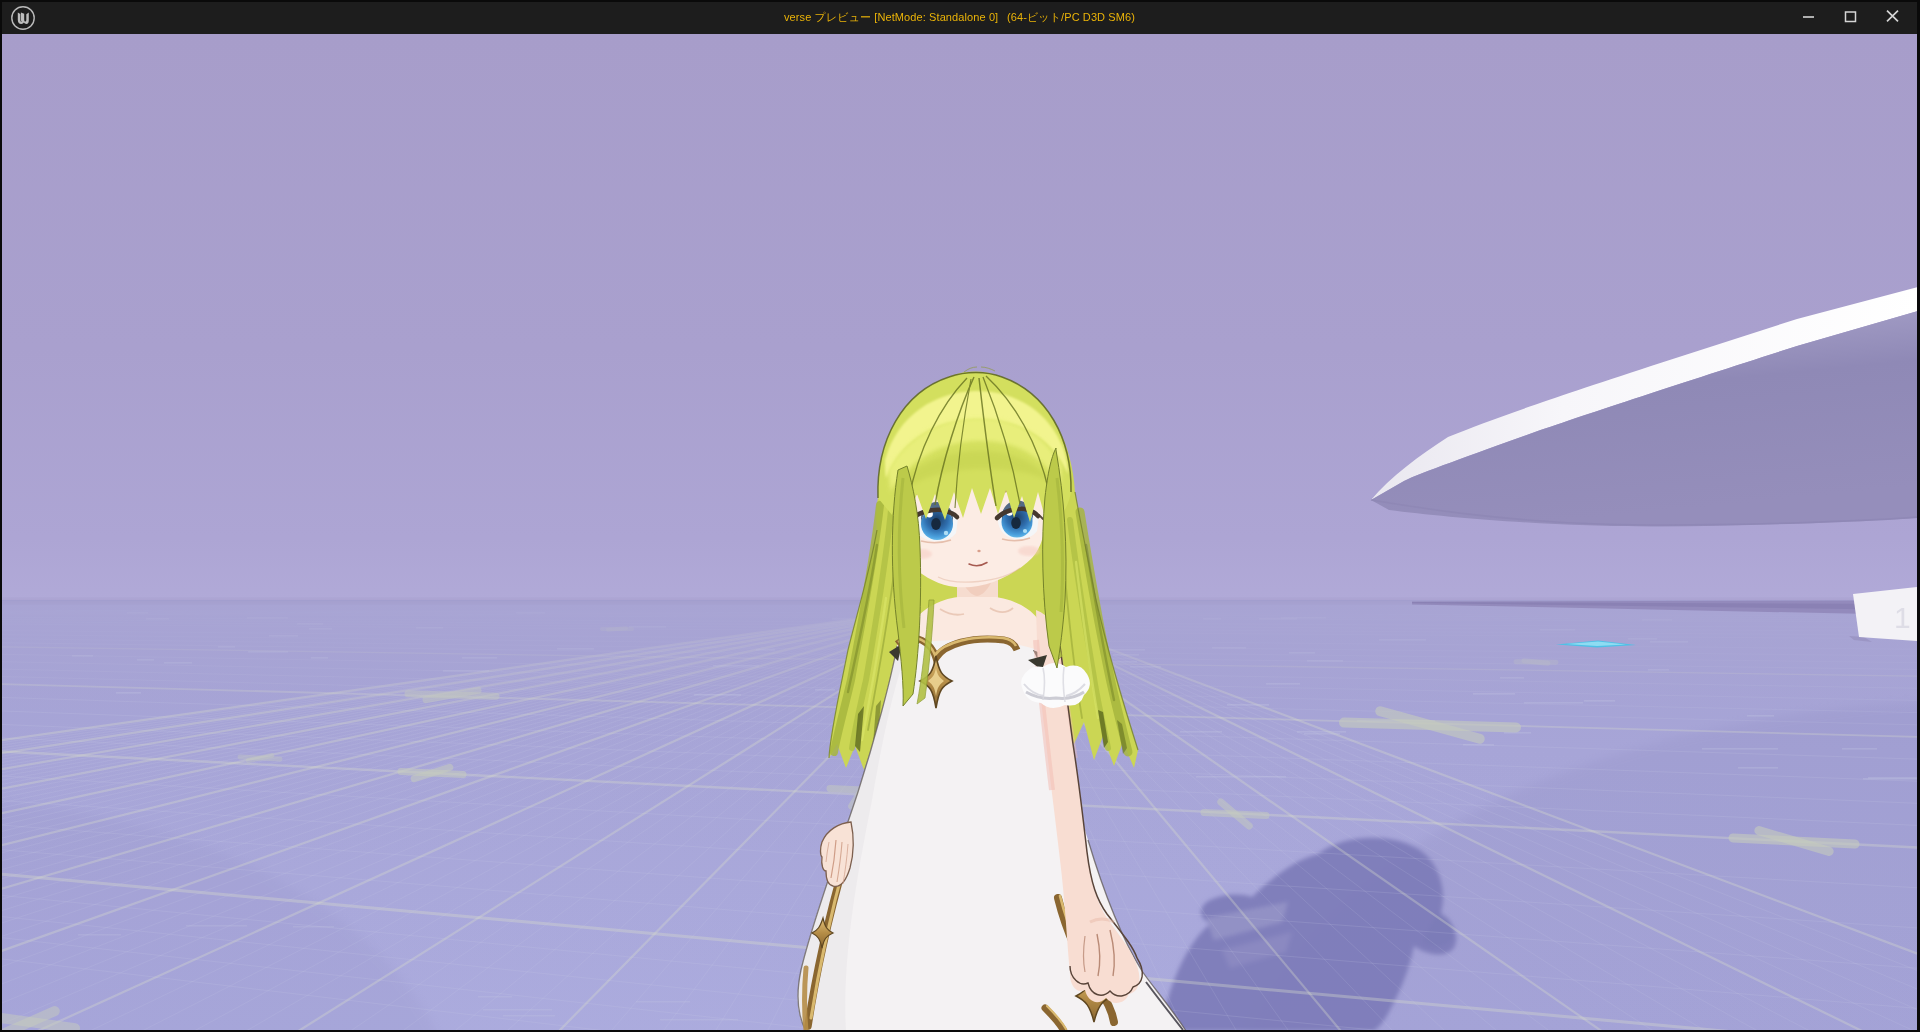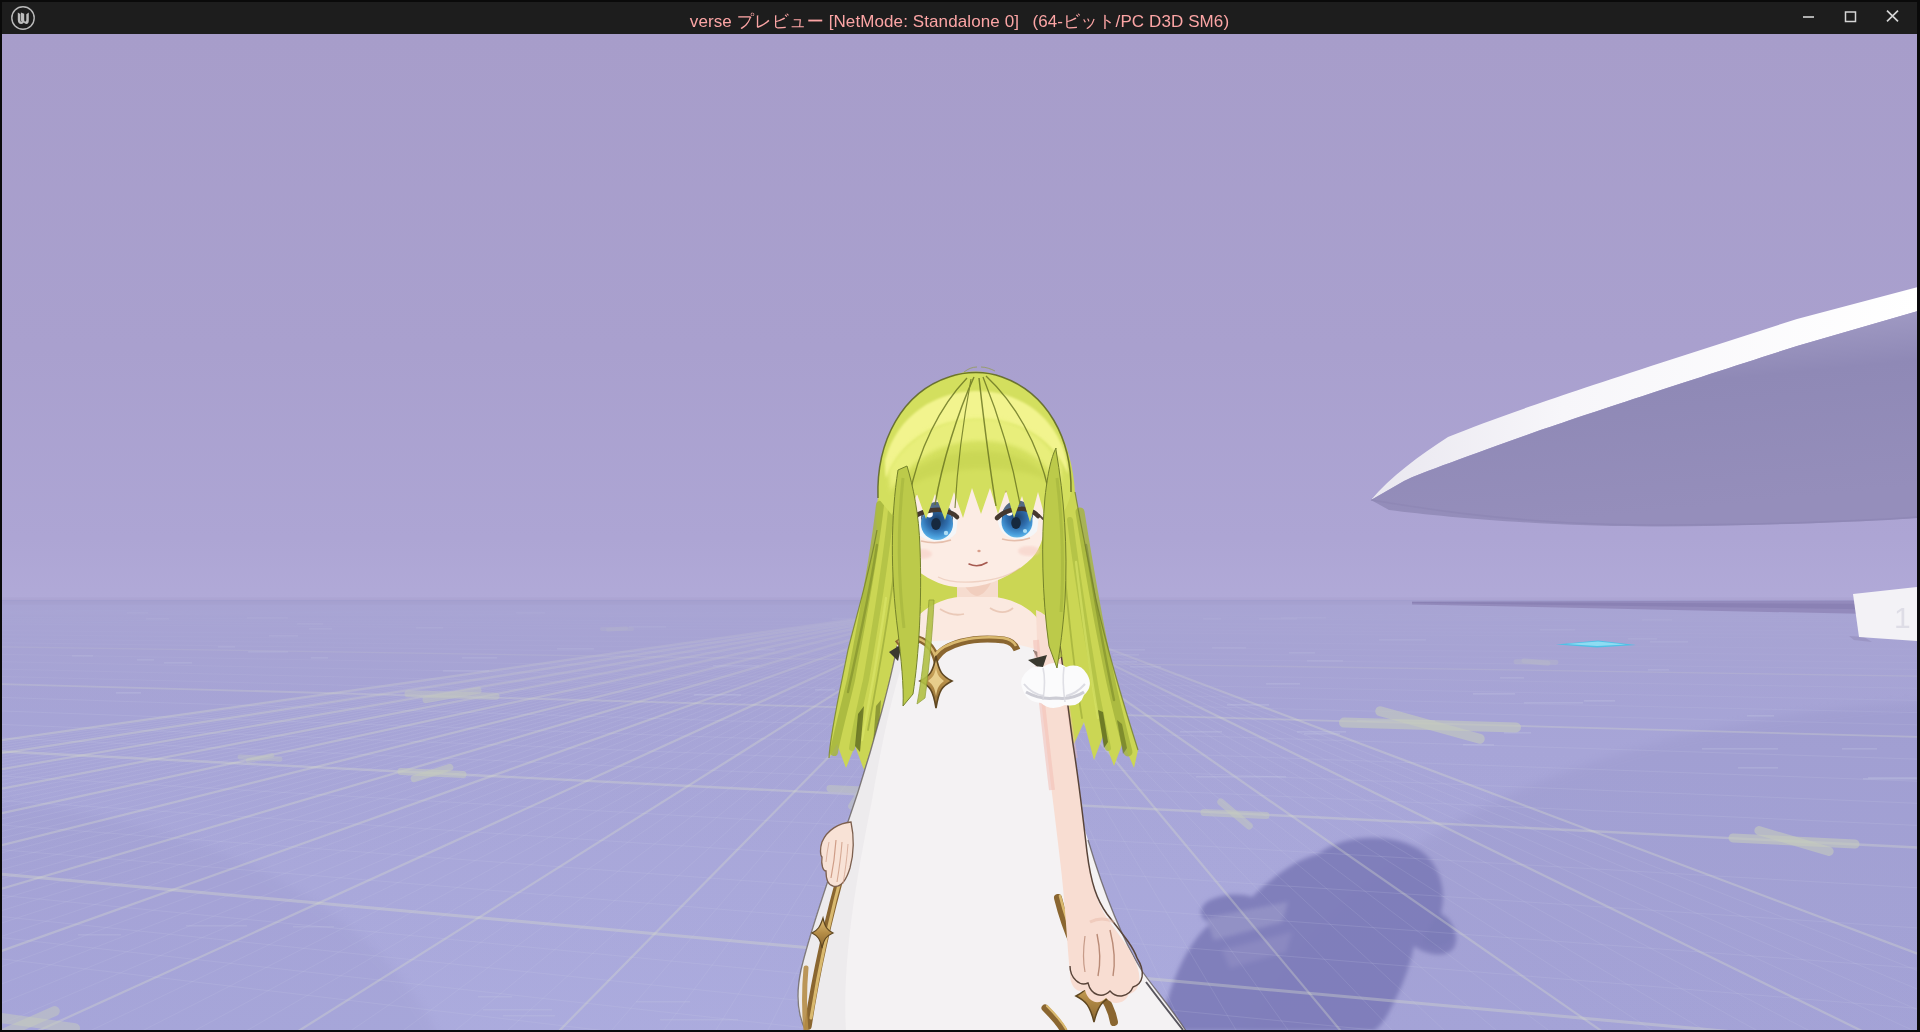--- a/index.html
+++ b/index.html
@@ -1,17 +1,17 @@
 <!DOCTYPE html>
 <html><head><meta charset="utf-8">
 <style>
 html,body{margin:0;padding:0;width:1920px;height:1032px;overflow:hidden;background:#0a0a0a;}
 *{box-sizing:border-box;}
 .titlebar{position:absolute;left:2px;top:2px;width:1915px;height:32px;background:#1d1d1d;font-family:"Liberation Sans",sans-serif;}
-.title{position:absolute;left:0;right:0;top:8px;text-align:center;color:#fca5a5;font-size:17px;letter-spacing:0.1px;}
+.title{position:absolute;left:0;right:0;top:8px;text-align:center;color:#eab308;font-size:11px;letter-spacing:0.1px;}
 .scene{position:absolute;left:2px;top:34px;width:1915px;height:996px;}
 </style></head>
 <body>
 <div class="scene">
 <svg width="1915" height="996" viewBox="2 34 1915 996" xmlns="http://www.w3.org/2000/svg">
 <defs>
 <linearGradient id="wall" x1="0" y1="0" x2="0" y2="1">
  <stop offset="0" stop-color="#a79dca"></stop>
  <stop offset="0.55" stop-color="#a9a0ce"></stop>
  <stop offset="0.88" stop-color="#ada5d4"></stop>

